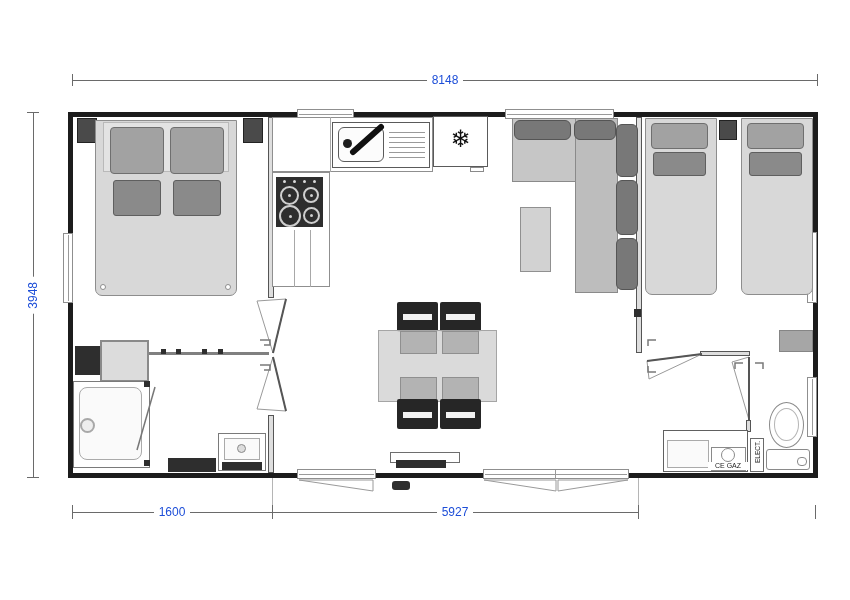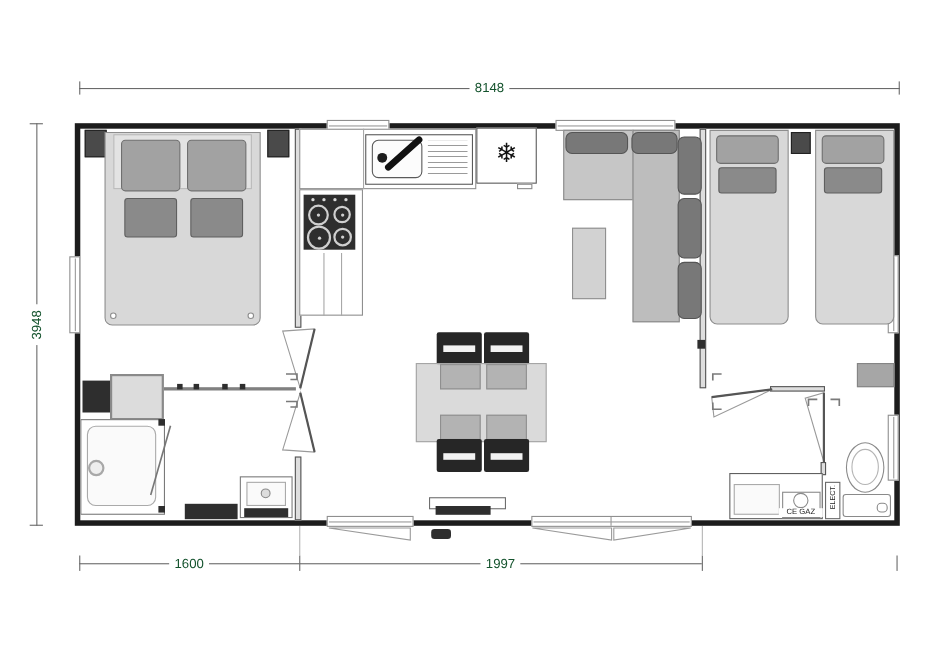--- a/index.html
+++ b/index.html
@@ -29,21 +29,21 @@
   .whitebox{background:#fff;border:1px solid #6e6e6e;}
   .innerline{border:1px solid #aaa;background:#fafafa;}
   .hook{background:#2e2e2e;width:5px;height:5px;}
   .burner{border:2px solid #cfcfcf;border-radius:50%;background:transparent;}
   .burner::after{content:"";position:absolute;left:50%;top:50%;width:3px;height:3px;margin:-1.5px;
                  background:#cfcfcf;border-radius:50%;}
   .knob{width:3px;height:3px;background:#d8d8d8;border-radius:50%;}
   
   .dimflex{display:flex;align-items:center;}
   .dline{flex:1;height:1px;background:#6a6a6a;}
-  .dim-label{font-size:12px;color:#14532d;background:#fff;padding:0 5px;white-space:nowrap;line-height:14px;text-align:right;}
+  .dim-label{font-size:12px;color:#1d4ed8;background:#fff;padding:0 5px;white-space:nowrap;line-height:14px;text-align:right;}
   .tick{background:#6a6a6a;}
   .vdimflex{display:flex;flex-direction:column;align-items:center;}
   .vdline{flex:1;width:1px;background:#6a6a6a;}
   .rot{writing-mode:vertical-rl;transform:rotate(180deg);}
   .smalltext{font-size:7px;color:#222;line-height:8px;}
   svg{position:absolute;left:0;top:0;}
 </style>
 </head>
 <body>
 
@@ -65,21 +65,21 @@
   <div class="abs tick" style="left:27px;top:112px;width:12px;height:1px;"></div>
   <div class="abs tick" style="left:27px;top:477px;width:12px;height:1px;"></div>
 
   <div class="abs dimflex" style="left:72px;top:505px;width:200px;height:14px;">
     <div class="dline"></div>
     <div class="dim-label">1600</div>
     <div class="dline"></div>
   </div>
   <div class="abs dimflex" style="left:272px;top:505px;width:366px;height:14px;">
     <div class="dline"></div>
-    <div class="dim-label">1997</div>
+    <div class="dim-label">5927</div>
     <div class="dline"></div>
   </div>
   <div class="abs tick" style="left:72px;top:505px;width:1px;height:14px;"></div>
   <div class="abs tick" style="left:272px;top:505px;width:1px;height:14px;"></div>
   <div class="abs tick" style="left:638px;top:505px;width:1px;height:14px;"></div>
   <div class="abs tick" style="left:815px;top:505px;width:1px;height:14px;"></div>
   <div class="abs" style="left:272px;top:478px;width:1px;height:27px;background:#b5b5b5;"></div>
   <div class="abs" style="left:638px;top:478px;width:1px;height:27px;background:#b5b5b5;"></div>
 
   <div class="abs building" style="left:68px;top:112px;width:750px;height:366px;"></div>

